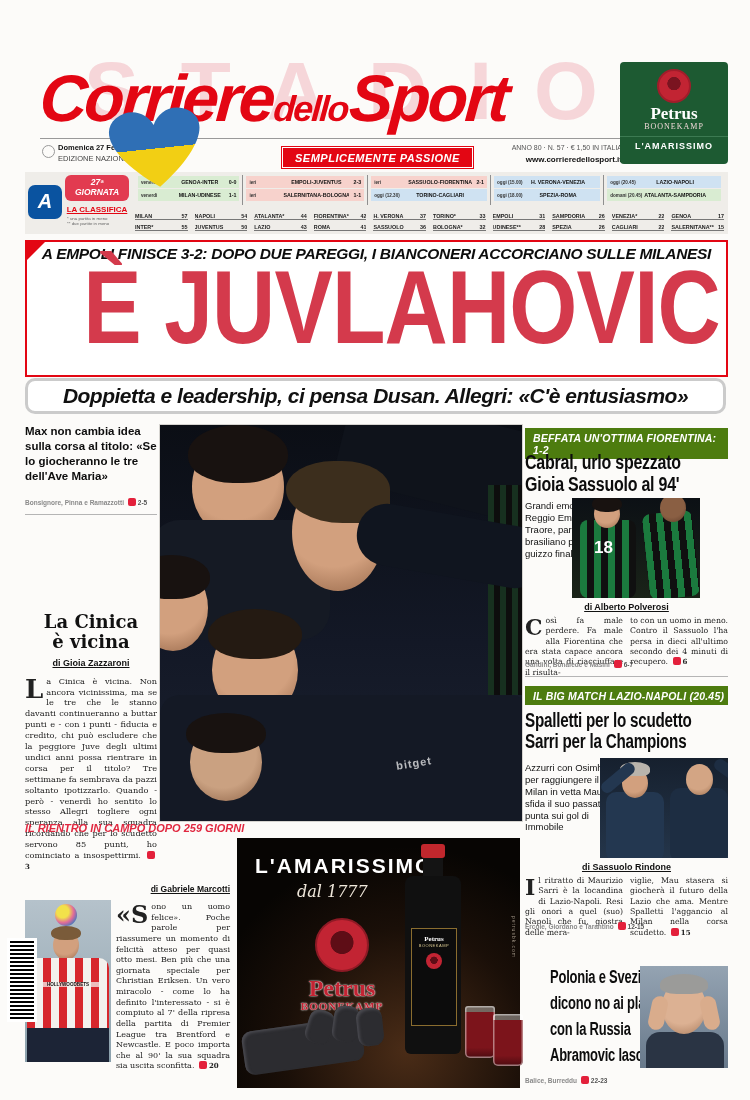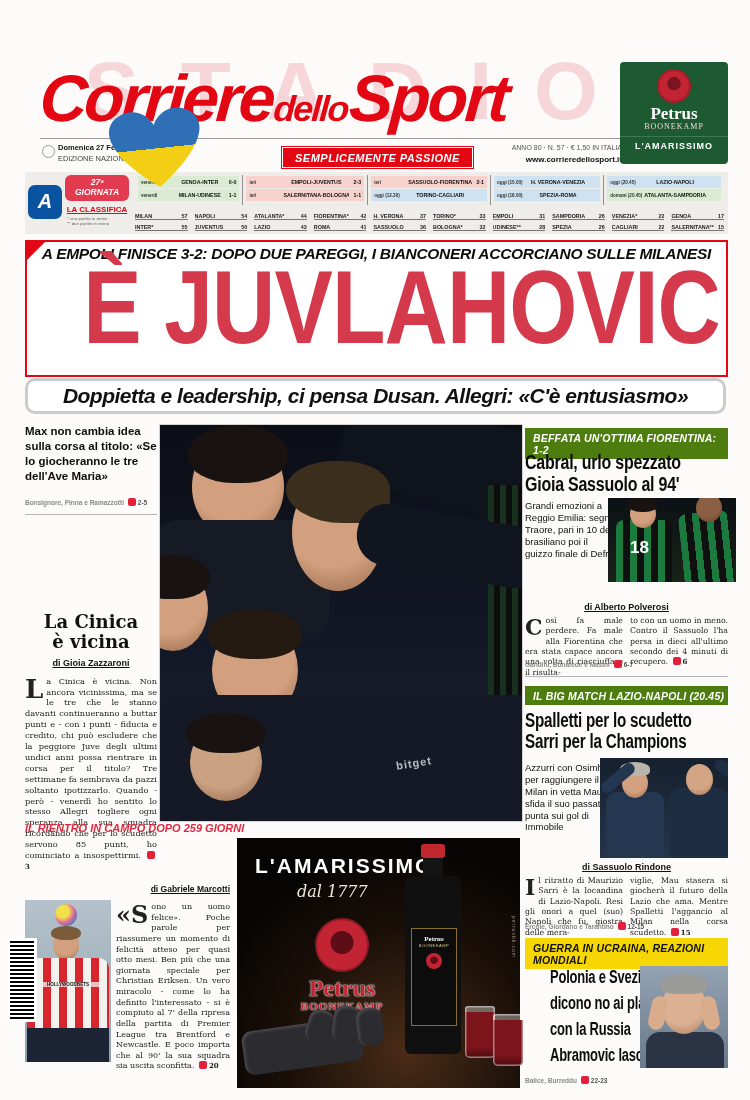--- a/index.html
+++ b/index.html
@@ -373,21 +373,21 @@
     <div class="hair" style="left:26px;top:288px;width:80px;height:40px;"></div>
     <div style="position:absolute;left:236px;top:332px;transform:rotate(-9deg);color:rgba(255,255,255,.7);font-size:11px;letter-spacing:1px;font-weight:700;">bitget</div>
   </div>
 
   <div class="abs redbar" style="left:525px;top:428px;width:195px;">BEFFATA UN'OTTIMA FIORENTINA: 1-2</div>
   <div class="abs hl2" style="left:525px;top:452px;">
     <span class="ln">Cabral, urlo spezzato</span>
     <span class="ln">Gioia Sassuolo al 94'</span>
   </div>
   <div class="abs deck" style="left:525px;top:500px;width:92px;">Grandi emozioni a Reggio Emilia: segna Traore, pari in 10 del brasiliano poi il guizzo finale di Defrel</div>
-  <div class="photo abs" style="left:608px;top:498px;width:128px;height:84px;background:linear-gradient(180deg,#0c1015,#1a2318);">
+  <div class="photo abs" style="left:572px;top:498px;width:128px;height:100px;background:linear-gradient(180deg,#0c1015,#1a2318);">
     <div style="position:absolute;left:8px;top:22px;width:56px;height:78px;background:repeating-linear-gradient(90deg,#1b7a3e 0 7px,#101010 7px 14px);border-radius:8px;"></div>
     <div style="position:absolute;left:22px;top:40px;color:#fff;font-weight:800;font-size:17px;">18</div>
     <div class="head" style="left:22px;top:2px;width:26px;height:28px;"></div>
     <div class="hair" style="left:20px;top:-2px;width:30px;height:16px;"></div>
     <div style="position:absolute;left:74px;top:14px;width:50px;height:86px;background:repeating-linear-gradient(90deg,#1b7a3e 0 7px,#101010 7px 14px);border-radius:8px;transform:rotate(-6deg);"></div>
     <div class="head" style="left:88px;top:-4px;width:26px;height:28px;background:radial-gradient(circle at 45% 40%,#8a5f43 55%,#5c3b28);"></div>
   </div>
   <div class="abs byline" style="left:525px;top:602px;width:203px;">di Alberto Polverosi</div>
   <div class="abs" style="left:525px;top:616px;width:203px;display:flex;gap:7px;">
     <div class="serifbody" style="width:98px;font-size:7.8px;">
@@ -427,21 +427,20 @@
     <div class="serifbody" style="width:98px;font-size:7.8px;">
       <span>viglie, Mau stasera si giocherà il futuro della Lazio che ama. Mentre Spalletti l'aggancio al Milan nella corsa scudetto.</span>
       <span class="pgref"></span><b style="font-size:7px;">15</b>
     </div>
   </div>
   <div class="abs credits" style="left:525px;top:922px;">
     <span>Ercole, Giordano e Tarantino</span>
     <span class="pgref"></span><b>12-15</b>
   </div>
 
-  <div class="abs yellowbar" style="left:525px;top:938px;width:195px;">GUERRA IN UCRAINA, REAZIONI MONDIALI</div>
   <div class="abs hl2" style="left:550px;top:964px;line-height:1.45;">
     <span class="ln" style="transform:scaleX(.72);font-size:18px;">Polonia e Svezia</span>
     <span class="ln" style="transform:scaleX(.72);font-size:18px;">dicono no ai playoff</span>
     <span class="ln" style="transform:scaleX(.72);font-size:18px;">con la Russia</span>
     <span class="ln" style="transform:scaleX(.72);font-size:18px;">Abramovic lascia</span>
   </div>
   <div class="photo abs" style="left:640px;top:966px;width:88px;height:102px;background:linear-gradient(180deg,#94a3b2,#68798b);">
     <div style="position:absolute;left:6px;top:66px;width:78px;height:40px;background:#2a3444;border-radius:14px 14px 0 0;"></div>
     <div class="head" style="left:22px;top:14px;width:44px;height:54px;background:radial-gradient(circle at 45% 40%,#dcb193 55%,#a97b5c);"></div>
     <div style="position:absolute;left:20px;top:8px;width:48px;height:20px;background:#9b9b99;border-radius:50% 50% 35% 35%;"></div>

